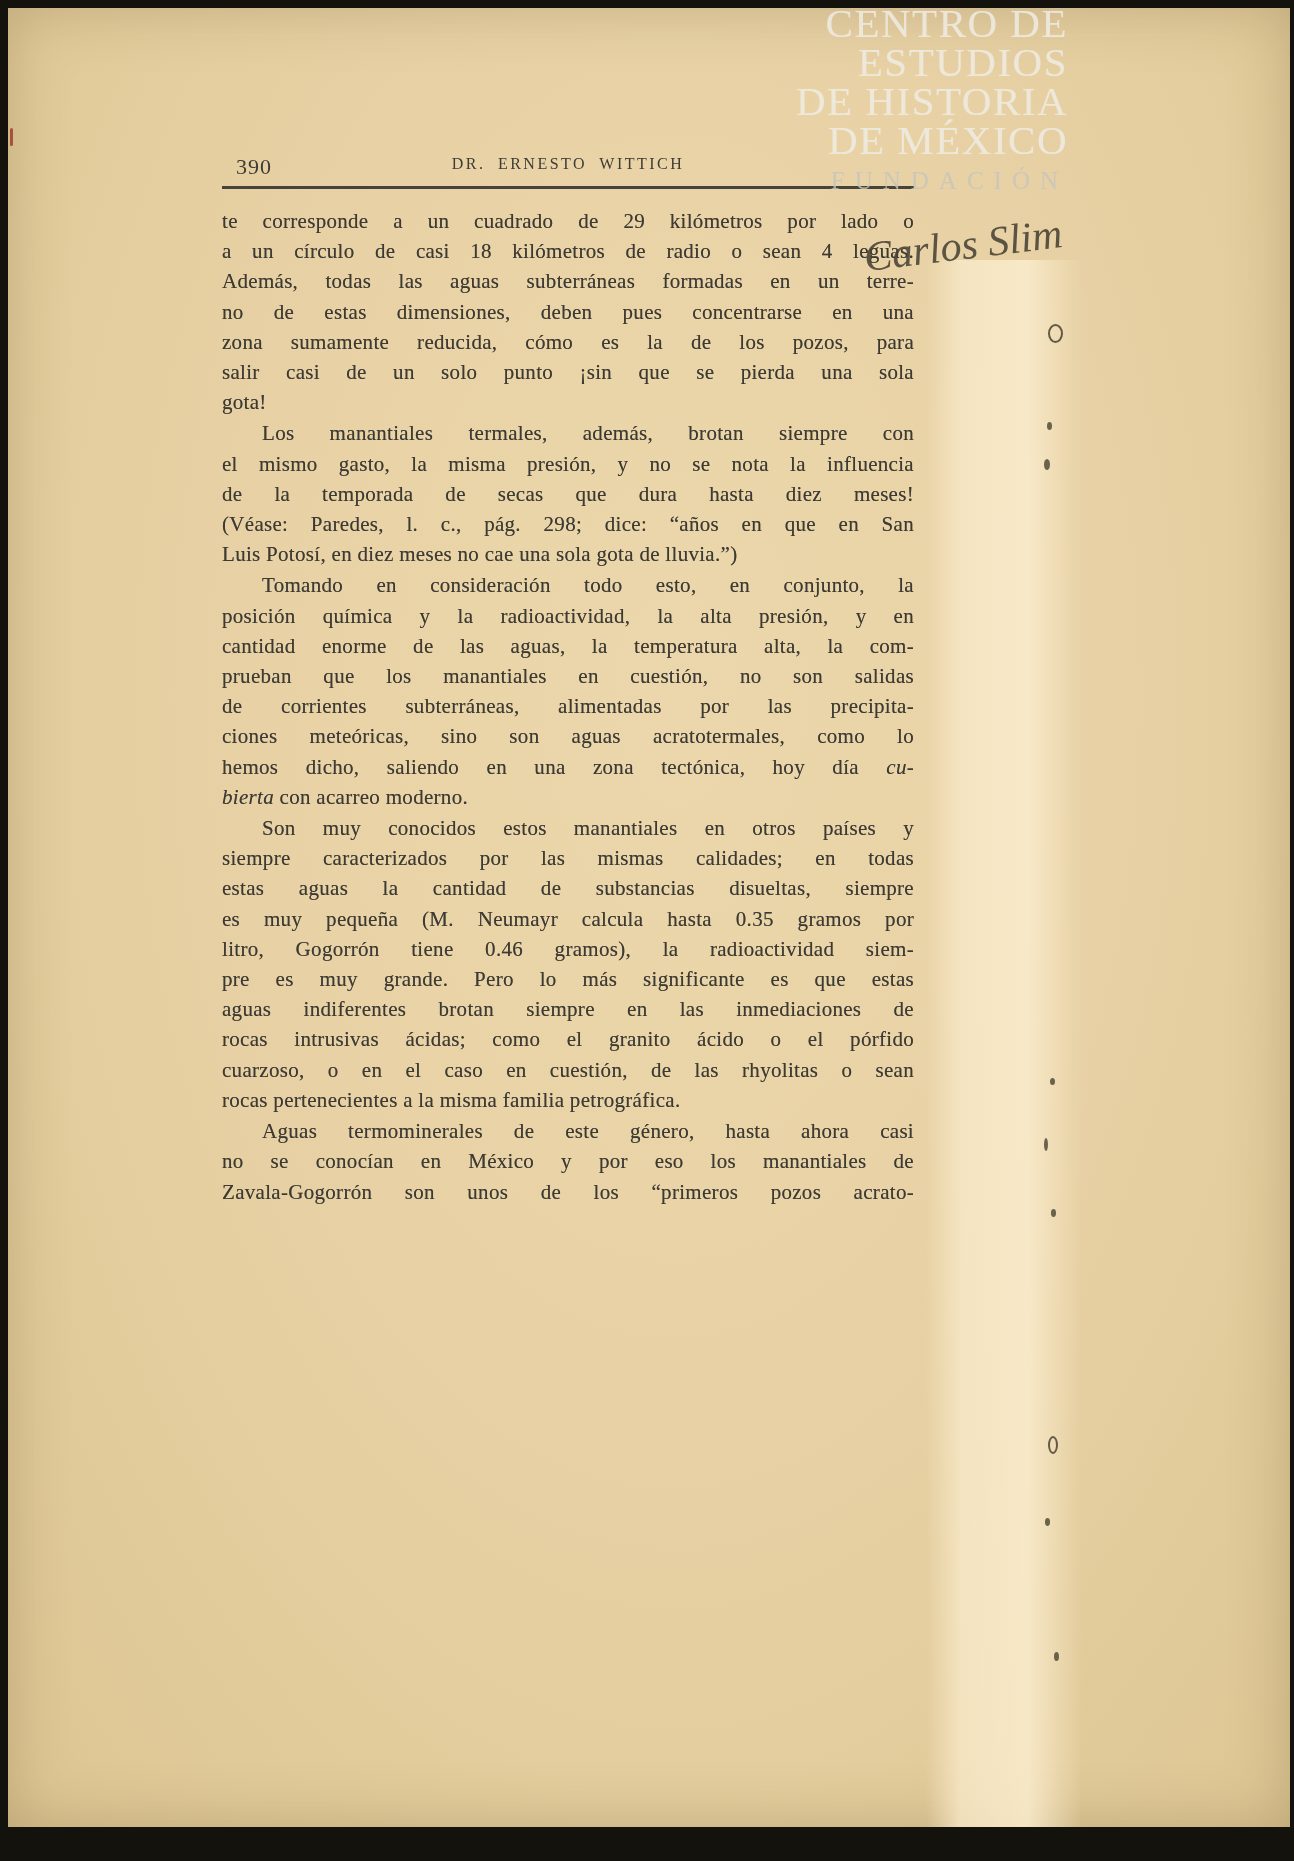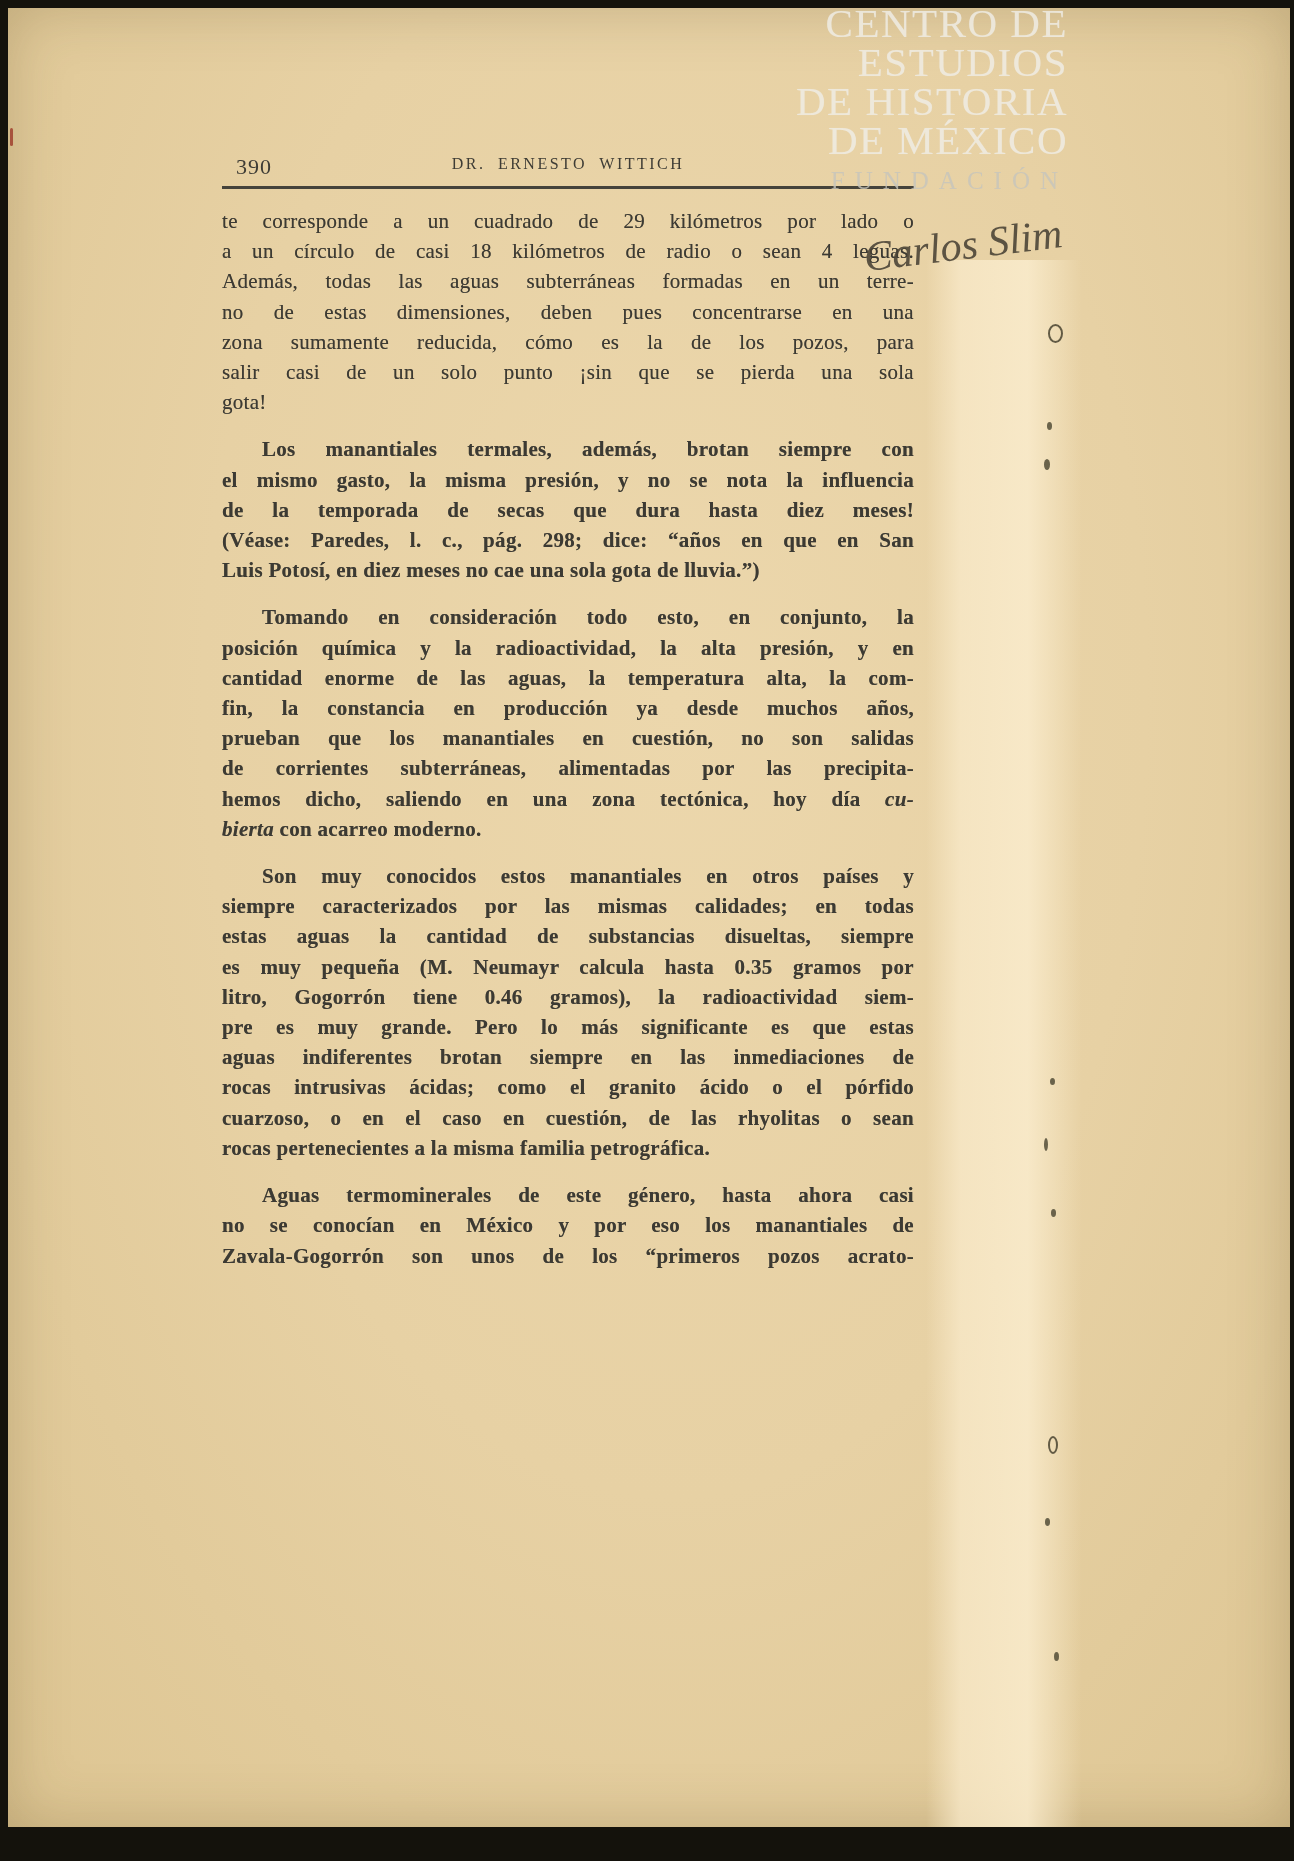--- a/index.html
+++ b/index.html
@@ -90,21 +90,21 @@
   
   .body-text {
     position: absolute;
     left: 214px; top: 198px; width: 692px;
     font-size: 21px;
     line-height: 30.2px;
     color: #3c3a33;
     letter-spacing: 0.3px;
     text-shadow: 0 0 0.5px rgba(60,58,51,0.55);
   }
-  .para + .para { margin-top: 17px; font-weight: bold; }
+  .para + .para { margin-top: 1px; }
   .line {
     text-align: justify;
     text-align-last: justify;
     white-space: normal;
   }
   .line.last { text-align-last: left; }
   .para.indent .line:first-child { text-indent: 40px; }
   .it { font-style: italic; }
 
   
@@ -144,23 +144,23 @@
           <div class="line"><span>Los manantiales termales, además, brotan siempre con</span></div>
           <div class="line"><span>el mismo gasto, la misma presión, y no se nota la influencia</span></div>
           <div class="line"><span>de la temporada de secas que dura hasta diez meses!</span></div>
           <div class="line"><span>(Véase: Paredes, l. c., pág. 298; dice: “años en que en San</span></div>
           <div class="line last"><span>Luis Potosí, en diez meses no cae una sola gota de lluvia.”)</span></div>
         </div>
         <div class="para indent">
           <div class="line"><span>Tomando en consideración todo esto, en conjunto, la</span></div>
           <div class="line"><span>posición química y la radioactividad, la alta presión, y en</span></div>
           <div class="line"><span>cantidad enorme de las aguas, la temperatura alta, la com-</span></div>
-          <div class="line"><span>fin, la constancia en producción ya desde muchos años,</span></div>
           <div class="line"><span>prueban que los manantiales en cuestión, no son salidas</span></div>
           <div class="line"><span>de corrientes subterráneas, alimentadas por las precipita-</span></div>
+          <div class="line"><span>ciones meteóricas, sino son aguas acratotermales, como lo</span></div>
           <div class="line"><span>hemos dicho, saliendo en una zona tectónica, hoy día </span><span class="it">cu-</span></div>
           <div class="line last"><span class="it">bierta</span><span> con acarreo moderno.</span></div>
         </div>
         <div class="para indent">
           <div class="line"><span>Son muy conocidos estos manantiales en otros países y</span></div>
           <div class="line"><span>siempre caracterizados por las mismas calidades; en todas</span></div>
           <div class="line"><span>estas aguas la cantidad de substancias disueltas, siempre</span></div>
           <div class="line"><span>es muy pequeña (M. Neumayr calcula hasta 0.35 gramos por</span></div>
           <div class="line"><span>litro, Gogorrón tiene 0.46 gramos), la radioactividad siem-</span></div>
           <div class="line"><span>pre es muy grande. Pero lo más significante es que estas</span></div>

